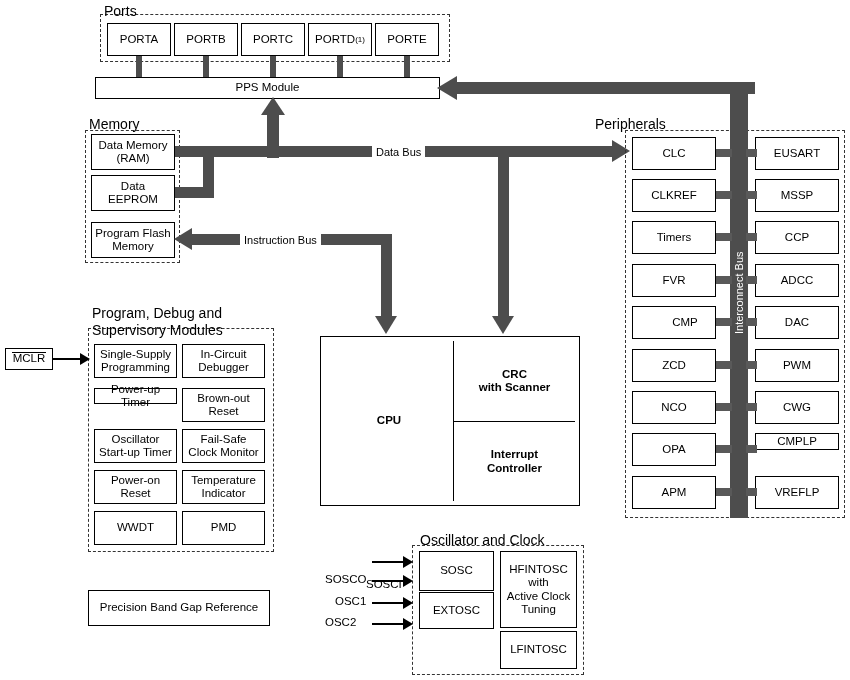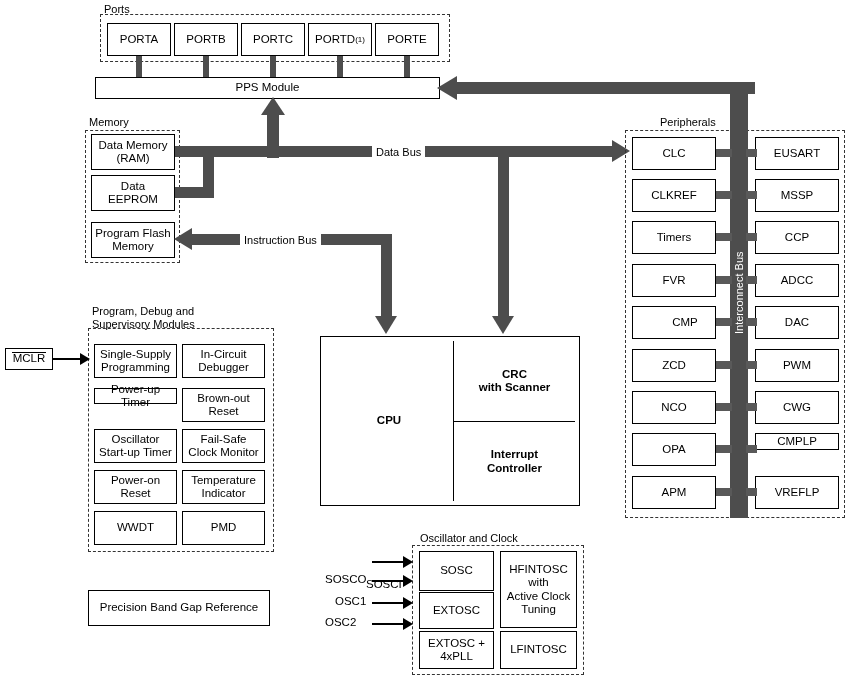--- a/index.html
+++ b/index.html
@@ -17,21 +17,21 @@
     height: 680px;
     overflow: hidden;
     background: #ffffff;
   }
   .abs { position: absolute; box-sizing: border-box; }
   .group-box {
     border: 1px dashed #333333;
     background: transparent;
   }
   .group-label {
-    font-size: 11px;
+    font-size: 14px;
     color: #000;
     white-space: nowrap;
   }
   .blk {
     border: 1px solid #000000;
     background: #ffffff;
     display: flex;
     align-items: center;
     justify-content: center;
     text-align: center;
@@ -135,21 +135,21 @@
 
   <div class="abs blk bold" style="left:325px; top:341px; width:128px; height:160px; border:none;">CPU</div>
   <div class="abs thin-line" style="left:453px; top:341px; width:1px; height:160px;"></div>
   <div class="abs blk bold" style="left:454px; top:341px; width:121px; height:80px; border:none; white-space:pre-line;">CRC
 with Scanner</div>
   <div class="abs thin-line" style="left:453px; top:421px; width:122px; height:1px;"></div>
   <div class="abs blk bold" style="left:454px; top:422px; width:121px; height:79px; border:none; white-space:pre-line;">Interrupt
 Controller</div>
 
   <div class="abs group-box" style="left:625px; top:130px; width:220px; height:388px;"></div>
-  <div class="abs group-label" style="left:660px; top:116px;">Peripherals</div>
+  <div class="abs group-label" style="left:595px; top:116px;">Peripherals</div>
 
   <div class="abs bar" style="left:730px; top:88px; width:18px; height:430px;"></div>
   <div class="abs vtext" style="left:726px; top:238px; width:26px; height:110px; color:#ffffff;">Interconnect Bus</div>
 
   <div class="abs blk" style="left:632px; top:137px; width:84px; height:33px;">CLC</div>
   <div class="abs blk" style="left:632px; top:179px; width:84px; height:33px;">CLKREF</div>
   <div class="abs blk" style="left:632px; top:221px; width:84px; height:33px;">Timers</div>
   <div class="abs blk" style="left:632px; top:264px; width:84px; height:33px;">FVR</div>
   <div class="abs blk" style="left:632px; top:306px; width:84px; height:33px;padding-left:24px;">CMP</div>
   <div class="abs blk" style="left:632px; top:349px; width:84px; height:33px;">ZCD</div>
@@ -221,22 +221,20 @@
 
   <div class="abs group-box" style="left:412px; top:545px; width:172px; height:130px;"></div>
   <div class="abs group-label" style="left:420px; top:532px;">Oscillator and Clock</div>
 
   <div class="abs blk" style="left:419px; top:551px; width:75px; height:40px;">SOSC</div>
   <div class="abs blk" style="left:500px; top:551px; width:77px; height:77px; white-space:pre-line;">HFINTOSC
 with
 Active Clock
 Tuning</div>
   <div class="abs blk" style="left:419px; top:592px; width:75px; height:37px;">EXTOSC</div>
-  <div class="abs blk" style="left:419px; top:631px; width:75px; height:38px; white-space:pre-line;">EXTOSC +
-4xPLL</div>
   <div class="abs blk" style="left:500px; top:631px; width:77px; height:38px;">LFINTOSC</div>
 
   <div class="abs sig-label" style="left:325px; top:578px;margin-left:41px;">SOSCI</div>
   <div class="abs thin-line" style="left:372px; top:561px; width:32px; height:2px;"></div>
   <div class="abs arrow" style="left:403px; top:556px; border-top:6px solid transparent; border-bottom:6px solid transparent; border-left:10px solid #000;"></div>
 
   <div class="abs sig-label" style="left:325px; top:573px;">SOSCO</div>
   <div class="abs thin-line" style="left:372px; top:580px; width:32px; height:2px;"></div>
   <div class="abs arrow" style="left:403px; top:575px; border-top:6px solid transparent; border-bottom:6px solid transparent; border-left:10px solid #000;"></div>
 

